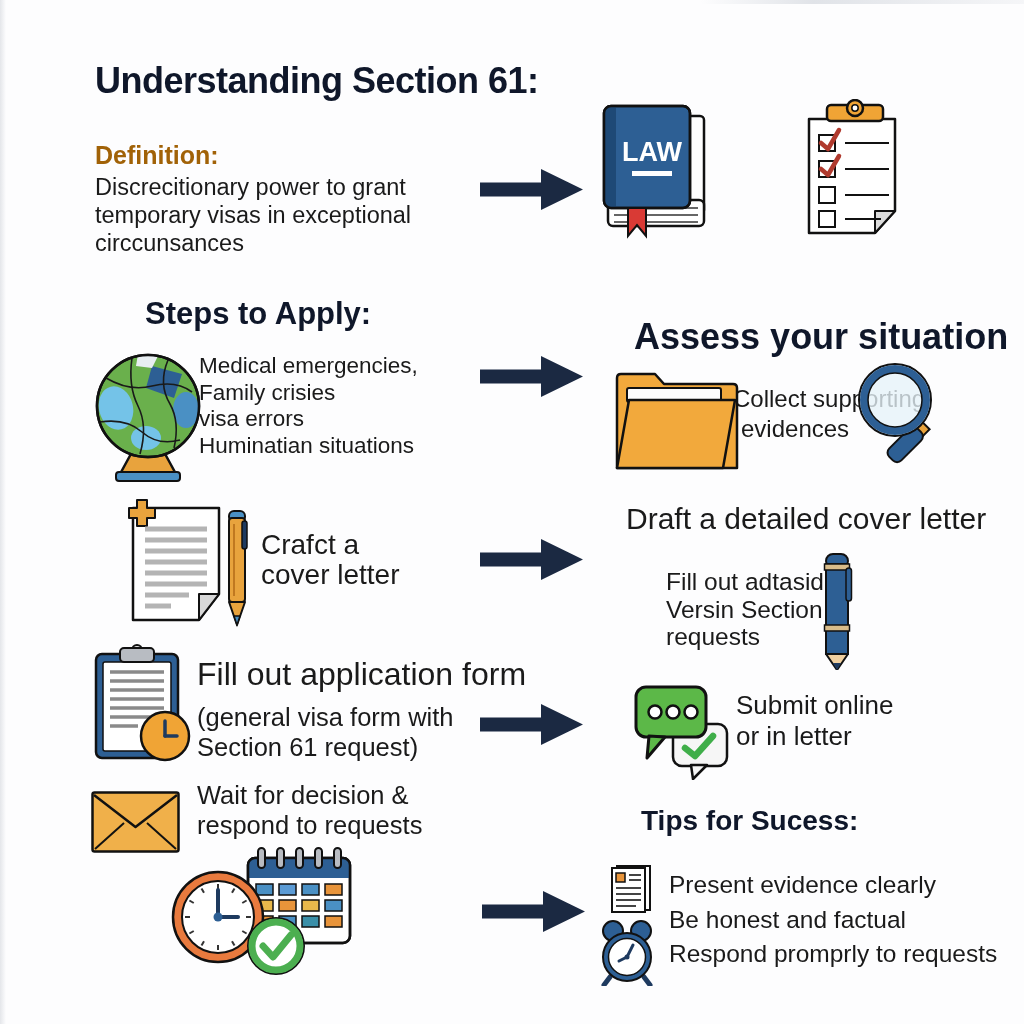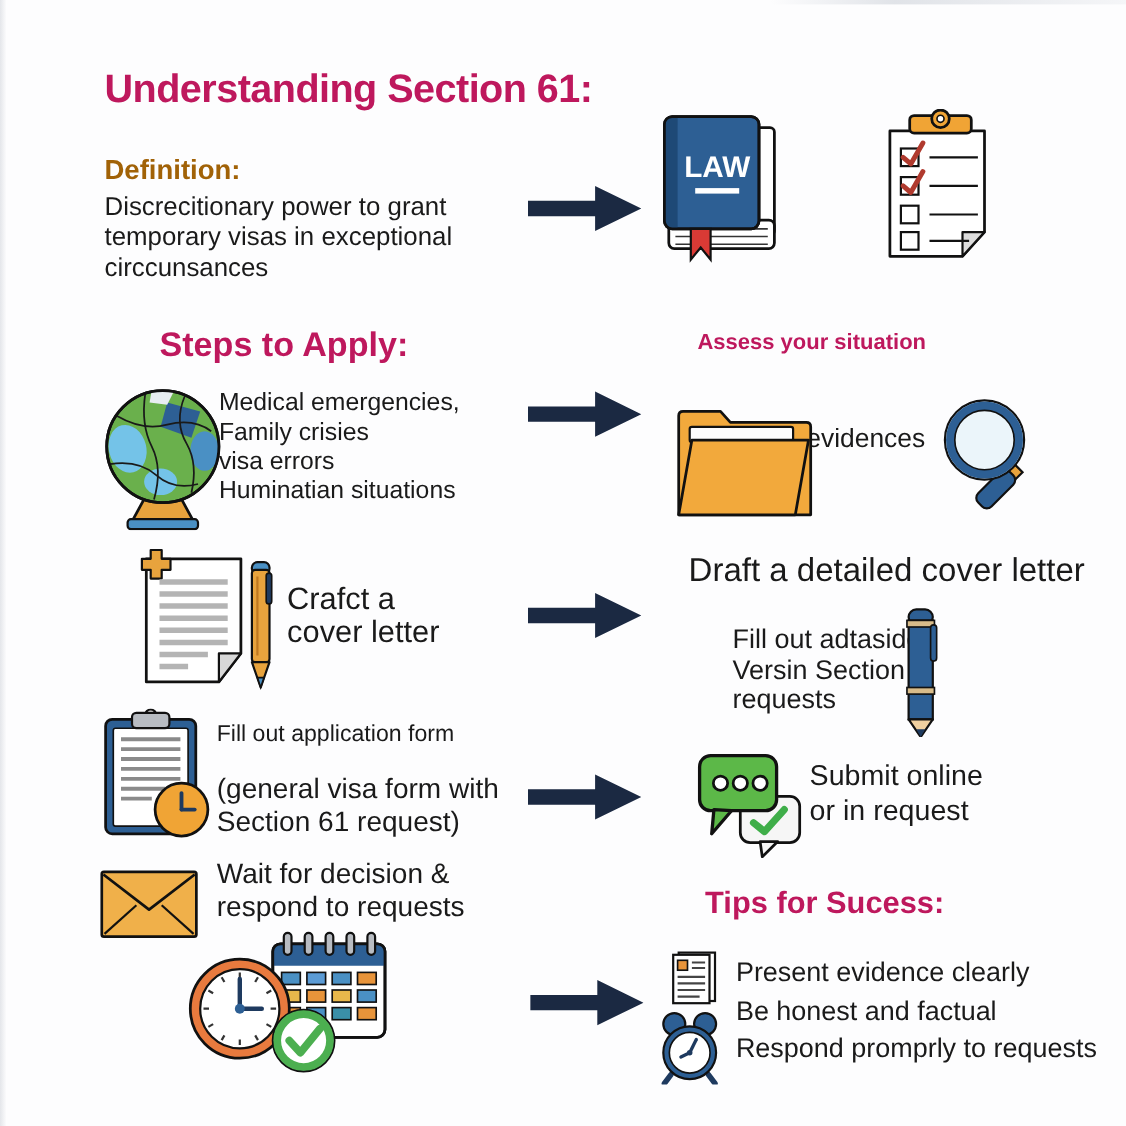--- a/index.html
+++ b/index.html
@@ -3,33 +3,33 @@
 <meta charset="utf-8">
 <style>
   html,body{margin:0;padding:0;background:#ffffff;}
   .canvas{position:relative;width:1024px;height:1024px;background:#fdfdfe;overflow:hidden;
           font-family:"Liberation Sans",sans-serif;color:#1a1a1a;}
   .abs{position:absolute;}
   .edge-strip{left:0;top:0;width:6px;height:1024px;
      background:linear-gradient(to right,#e4e6ea,rgba(255,255,255,0));}
   .top-artifact{left:700;left:700px;top:0;width:324px;height:4px;
      background:linear-gradient(to right,rgba(150,160,175,0) 0%,rgba(150,160,175,.28) 35%,rgba(150,160,175,.08) 100%);}
-  .navy{color:#be185d;font-weight:bold;}
+  .navy{color:#0f172a;font-weight:bold;}
   .title{left:95px;top:60px;font-size:36px;letter-spacing:-.5px;}
   .def-label{left:95px;top:141px;font-size:25px;font-weight:bold;color:#a16207;}
   .def-body{left:95px;top:173px;font-size:23.5px;line-height:28px;}
   .steps-head{left:145px;top:296px;font-size:31px;}
   .reasons{left:199px;top:353px;font-size:22.5px;line-height:26.5px;}
-  .assess-head{left:634px;top:300px;font-size:20px;text-align:right;}
+  .assess-head{left:634px;top:316px;font-size:36px;text-align:right;}
   .collect{left:733px;top:384px;font-size:24px;line-height:30px;}
   .collect div:nth-child(2){margin-left:8px;}
   .craft{left:261px;top:530px;font-size:28px;line-height:29.5px;}
   .draft-line{left:626px;top:502px;font-size:30px;}
   .side-form{left:666px;top:568px;font-size:24.5px;line-height:27.5px;}
-  .app-line{left:197px;top:656px;font-size:21px;}
+  .app-line{left:197px;top:656px;font-size:32px;}
   .app-note{left:197px;top:703px;font-size:25.5px;line-height:29.5px;}
   .submit{left:736px;top:690px;font-size:26px;line-height:31px;}
   .wait{left:197px;top:780px;font-size:25.5px;line-height:30px;}
   .tips-head{left:641px;top:805px;font-size:28px;}
   .tip{font-size:24.5px;left:648px;margin-left:21px;}
   .tip1{top:871px;} .tip2{top:906px;} .tip3{top:940px;}
   .arrow{width:103px;height:47px;}
   .a1{left:480px;top:166px;} .a2{left:480px;top:353px;} .a3{left:480px;top:536px;}
   .a4{left:480px;top:701px;} .a5{left:482px;top:888px;}
   svg{display:block;}
@@ -53,20 +53,21 @@
   <div class="abs steps-head navy">Steps to Apply:</div>
   <div class="abs reasons">
     <div>Medical emergencies,</div>
     <div>Family crisies</div>
     <div>visa errors</div>
     <div>Huminatian situations</div>
   </div>
 
   <div class="abs assess-head navy">Assess your situation</div>
   <div class="abs collect">
+    <div>Collect supporting</div>
     <div>evidences</div>
   </div>
 
   <div class="abs craft">
     <div>Crafct a</div>
     <div>cover letter</div>
   </div>
 
   <div class="abs draft-line">Draft a detailed cover letter</div>
   <div class="abs side-form">
@@ -76,21 +77,21 @@
   </div>
 
   <div class="abs app-line">Fill out application form</div>
   <div class="abs app-note">
     <div>(general visa form with</div>
     <div>Section 61 request)</div>
   </div>
 
   <div class="abs submit">
     <div>Submit online</div>
-    <div>or in request</div>
+    <div>or in letter</div>
   </div>
 
   <div class="abs wait">
     <div>Wait for decision &amp;</div>
     <div>respond to requests</div>
   </div>
 
   <div class="abs tips-head navy">Tips for Sucess:</div>
   <div class="abs tip tip1">Present evidence clearly</div>
   <div class="abs tip tip2">Be honest and factual</div>

